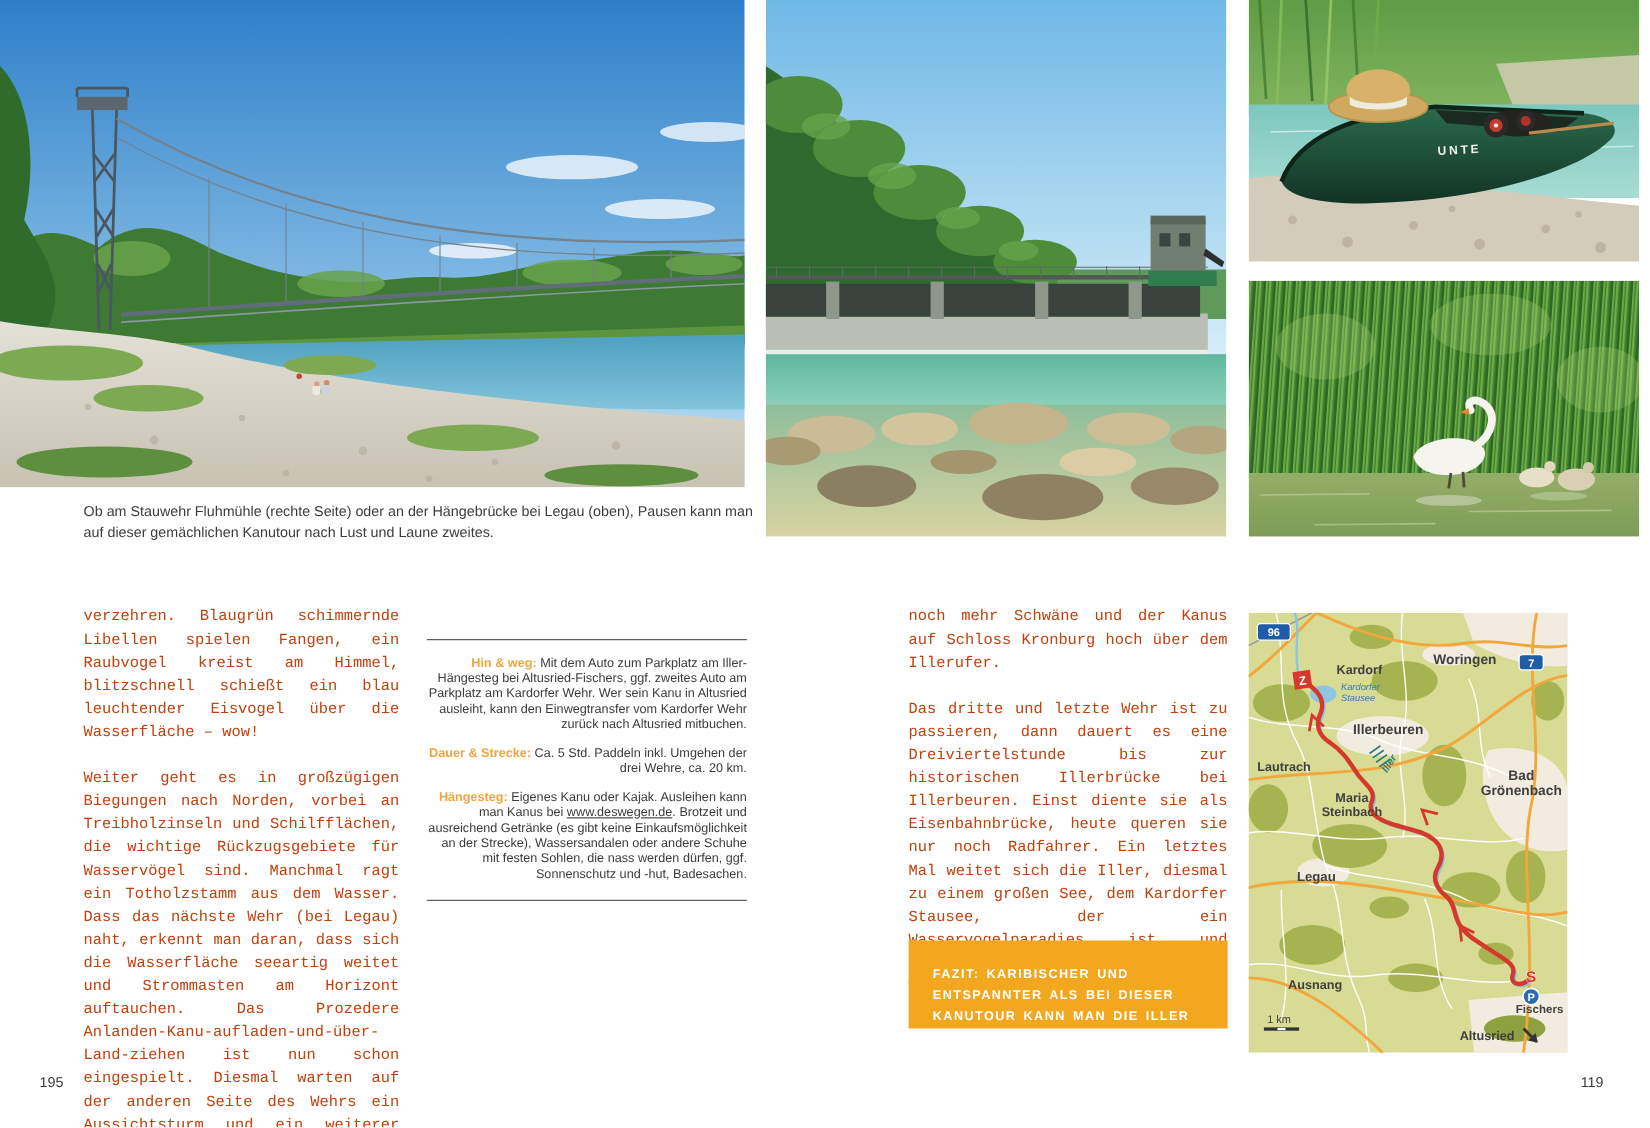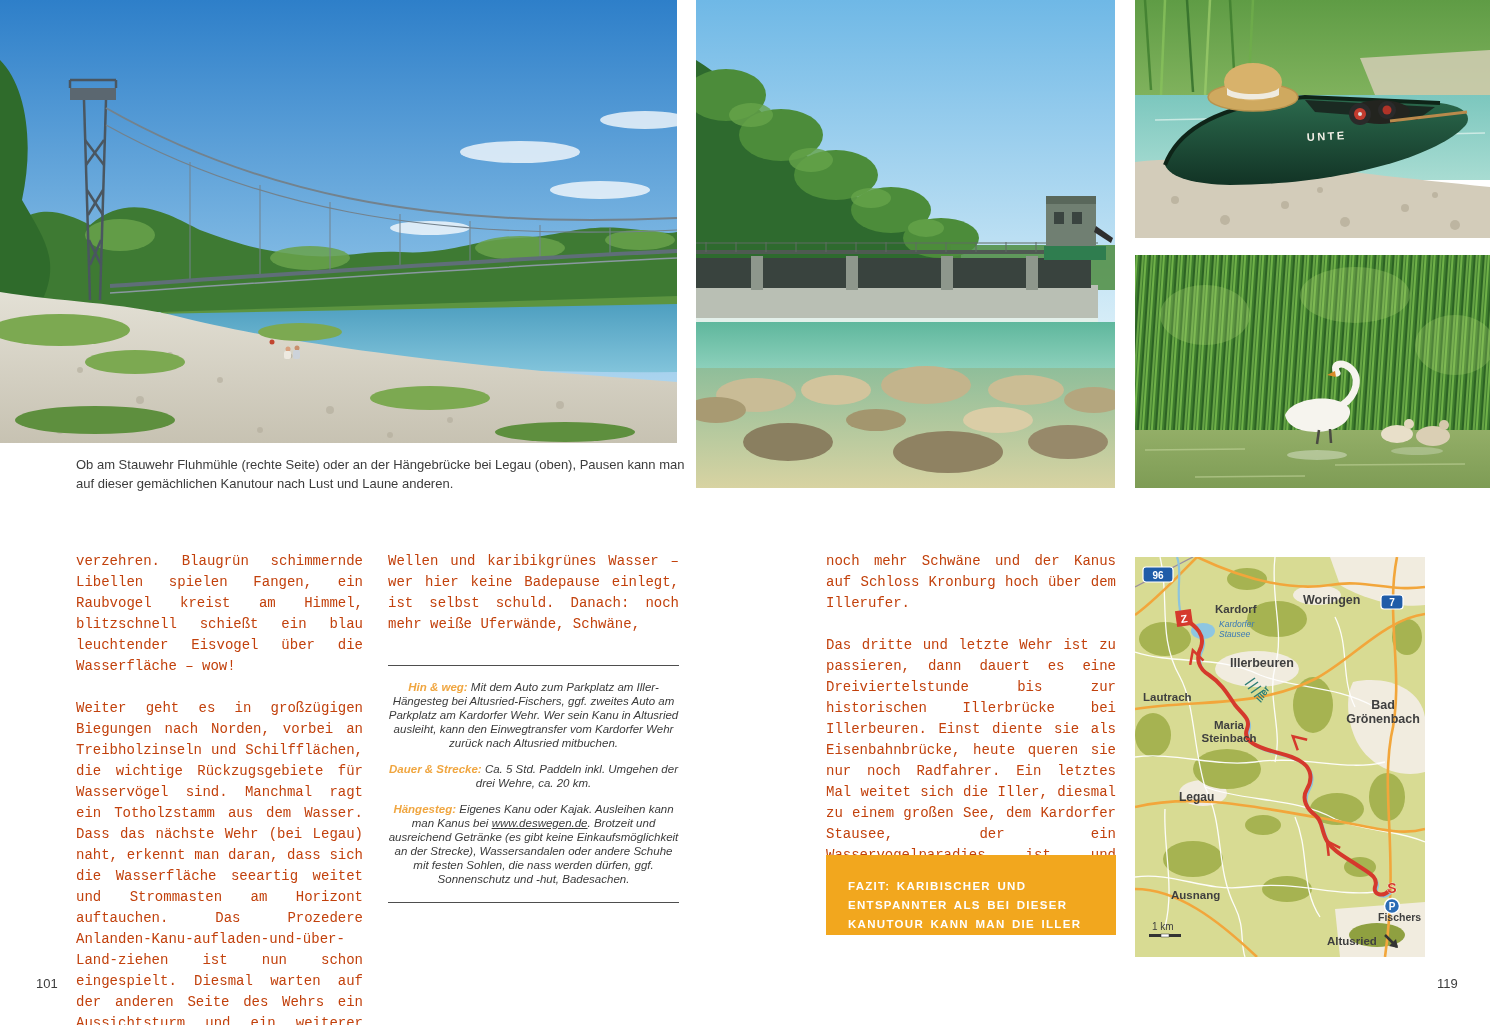--- a/index.html
+++ b/index.html
@@ -15,21 +15,21 @@
   .col{position:absolute;top:551px;}
   #col1{left:76px;width:287px;}
   #col2{left:388px;width:291px;}
   #col3{left:826px;width:290px;}
   .body-p{margin:0 0 21px 0;font-size:14px;line-height:21px;text-align:justify;color:#c2410c;
           hyphens:auto;font-family:Liberation Mono, monospace;-webkit-hyphens:auto;}
   .intro-p{margin-bottom:0;}
   .rule{border:0;border-top:1.5px solid #4e4e4e;margin:0;}
   .rule-top{margin-top:30px;}
   .rule-bottom{margin-top:16px;}
-  .info-item{margin-top:12px;font-size:11.5px;line-height:14px;color:#3b3b3b;text-align:center;font-style:italic;}
+  .info-item{margin-top:12px;font-size:11.5px;line-height:14px;color:#3b3b3b;text-align:right;}
   .info-item:first-of-type{margin-top:14px;}
   .info-label{color:#F0A640;font-weight:bold;}
   .info-link{color:#3b3b3b;text-decoration:underline;}
   .fazit{position:absolute;left:826px;top:855px;width:290px;height:80px;background:#F2A71E;
          box-sizing:border-box;padding:22px 22px 0 22px;color:#ffffff;font-weight:bold;
          font-size:11.5px;line-height:19px;letter-spacing:1.3px;word-spacing:2px;}
   .map-box{position:absolute;left:1135px;top:557px;width:290px;height:400px;}
   .pagenum{position:absolute;top:976px;font-size:13px;color:#3c3c3c;}
   #pagenum-left{left:36px;}
   #pagenum-right{left:1437px;text-align:right;}
@@ -318,29 +318,28 @@
       <g>
         <ellipse cx="262" cy="179" rx="16" ry="9" fill="#E8DFC9"></ellipse>
           <circle cx="274" cy="169" r="5" fill="#E3D8BF"></circle>
         <ellipse cx="298" cy="181" rx="17" ry="10" fill="#DACFB4"></ellipse>
           <circle cx="309" cy="170" r="5" fill="#D5C9AC"></circle>
         <ellipse cx="282" cy="196" rx="26" ry="4" fill="#ffffff" opacity="0.25"></ellipse>
       </g>
     </svg>
   </div>
 
-  <div class="caption">Ob am Stauwehr Fluhmühle (rechte Seite) oder an der Hängebrücke bei Legau (oben), Pausen kann man auf dieser gemächlichen Kanutour nach Lust und Laune anderen.</div>
+  <div class="caption">Ob am Stauwehr Fluhmühle (rechte Seite) oder an der Hängebrücke bei Legau (oben), Pausen kann man auf dieser gemächlichen Kanutour nach Lust und Laune zweites.</div>
 
   <div class="col" id="col1">
     <p class="body-p">verzehren. Blaugrün schimmernde Libellen spielen Fangen, ein Raubvogel kreist am Himmel, blitzschnell schießt ein blau leuchtender Eisvogel über die Wasserfläche – wow!</p>
     <p class="body-p">Weiter geht es in großzügigen Biegungen nach Norden, vorbei an Treibholzinseln und Schilfflächen, die wichtige Rückzugsgebiete für Wasservögel sind. Manchmal ragt ein Totholzstamm aus dem Wasser. Dass das nächste Wehr (bei Legau) naht, erkennt man daran, dass sich die Wasserfläche seeartig weitet und Strommasten am Horizont auftauchen. Das Prozedere Anlanden-Kanu-aufladen-und-über-Land-ziehen ist nun schon eingespielt. Diesmal warten auf der anderen Seite des Wehrs ein Aussichtsturm und ein weiterer Hängesteg. Und dann kommt die perfekte Badestelle: ein weißer Sandstrand vor einer weißen Steilwand, kleine</p>
   </div>
 
   <div class="col" id="col2">
-    <p class="body-p intro-p">Wellen und karibikgrünes Wasser – wer hier keine Badepause einlegt, ist selbst schuld. Danach: noch mehr weiße Uferwände, Schwäne,</p>
     <hr class="rule rule-top">
     <div class="info-item">
       <span class="info-label">Hin &amp; weg:</span><span> Mit dem Auto zum Parkplatz am Iller-Hängesteg bei Altusried-Fischers, ggf. zweites Auto am Parkplatz am Kardorfer Wehr. Wer sein Kanu in Altusried ausleiht, kann den Einwegtransfer vom Kardorfer Wehr zurück nach Altusried mitbuchen.</span>
     </div>
     <div class="info-item">
       <span class="info-label">Dauer &amp; Strecke:</span><span> Ca. 5 Std. Paddeln inkl. Umgehen der drei Wehre, ca. 20 km.</span>
     </div>
     <div class="info-item">
       <span class="info-label">Hängesteg:</span><span> Eigenes Kanu oder Kajak. Ausleihen kann man Kanus bei </span><a class="info-link" href="#">www.deswegen.de</a><span>. Brotzeit und ausreichend Getränke (es gibt keine Einkaufsmöglichkeit an der Strecke), Wassersandalen oder andere Schuhe mit festen Sohlen, die nass werden dürfen, ggf. Sonnenschutz und -hut, Badesachen.</span>
     </div>
@@ -463,16 +462,16 @@
         <rect x="14" y="377" width="32" height="3" fill="#333333"></rect>
         <rect x="26" y="377" width="8" height="3" fill="#FFFFFF" stroke="#333333" stroke-width="0.5"></rect>
       </g>
       <g stroke="#333333" stroke-width="2.5" fill="#333333">
         <line x1="250" y1="378" x2="262" y2="390"></line>
         <path d="M263,391 L254,389 L261,382 Z" stroke="none"></path>
       </g>
     </svg>
   </div>
 
-  <div class="pagenum" id="pagenum-left">101</div>
+  <div class="pagenum" id="pagenum-left">195</div>
   <div class="pagenum" id="pagenum-right">119</div>
 
 </div>
 
 </body></html>

